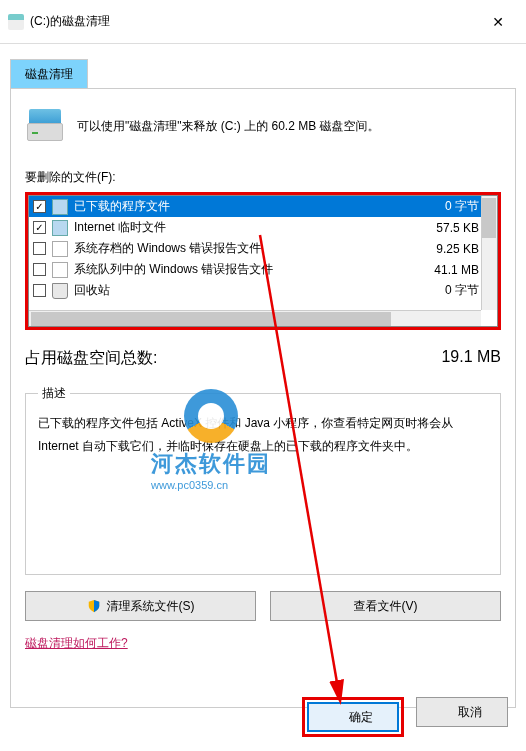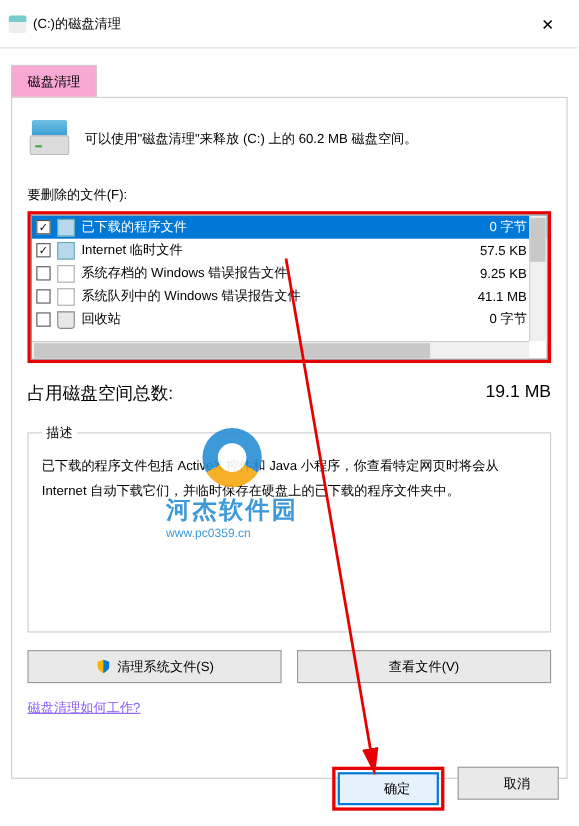--- a/index.html
+++ b/index.html
@@ -6,21 +6,21 @@
 body { background: #fff; width: 526px; height: 751px; position: relative; overflow: hidden; }
 
 .titlebar { height: 44px; display: flex; align-items: center; padding: 0 8px; border-bottom: 1px solid #ddd; font-size: 12px; }
 .titlebar-icon { width: 16px; height: 16px; margin-right: 6px; display: inline-block; background: linear-gradient(180deg,#7cc 0%,#7cc 40%,#eee 40%,#eee 100%); border-radius: 2px; }
 .titlebar-title { flex: 1; }
 .titlebar-close { width: 40px; height: 28px; display: flex; align-items: center; justify-content: center; font-size: 14px; cursor: pointer; }
 
 .client { padding: 8px 10px 10px 10px; }
 
 .tab-strip { display: flex; margin-top: 6px; }
-.tab { padding: 6px 14px; border: 1px solid #ccc; border-bottom: none; background: #f9a8d4; font-size: 12px; position: relative; top: 1px; }
+.tab { padding: 6px 14px; border: 1px solid #ccc; border-bottom: none; background: #7dd3fc; font-size: 12px; position: relative; top: 1px; }
 .tab-content { border: 1px solid #ccc; padding: 14px 14px 14px 14px; background: #fff; min-height: 620px; position: relative; }
 
 .info-row { display: flex; align-items: center; gap: 12px; margin: 6px 0 24px 0; }
 .drive-icon { width: 40px; height: 36px; position: relative; }
 .drive-icon .top { position: absolute; left: 4px; top: 0; width: 32px; height: 14px; background: linear-gradient(180deg,#6ec1e4,#3fa0d6); border-radius: 2px 2px 0 0; }
 .drive-icon .bot { position: absolute; left: 2px; top: 14px; width: 36px; height: 18px; background: #dcdcdc; border: 1px solid #bbb; border-radius: 2px; }
 .drive-icon .bot::after { content:""; position:absolute; left:4px; top:8px; width:6px; height:2px; background:#4a4; }
 .info-text { font-size: 12px; line-height: 1.6; }
 
 .section-label { font-size: 12px; margin-bottom: 6px; }
@@ -53,21 +53,21 @@
 .watermark .wm-line2 { font-size:11px; color:#2a8fd6; }
 
 fieldset.desc { border: 1px solid #ccc; padding: 10px 12px 16px 12px; font-size: 12px; height: 190px; }
 fieldset.desc legend { font-size: 12px; padding: 0 4px; }
 .desc-text { line-height: 1.9; }
 
 .bottom-buttons { display: flex; justify-content: space-between; margin-top: 16px; gap: 14px; }
 .btn { flex:1; height: 30px; border: 1px solid #999; background: #e9e9e9; font-size: 12px; display:flex; align-items:center; justify-content:center; gap:6px; cursor:pointer; }
 .shield { width:14px; height:14px; display:inline-block; }
 
-.help-link { color: #8b5cf6; font-size: 12px; text-decoration: underline; display:inline-block; margin-top: 14px; cursor:pointer; }
+.help-link { color: #be185d; font-size: 12px; text-decoration: underline; display:inline-block; margin-top: 14px; cursor:pointer; }
 
 .dialog-buttons { position:absolute; right: 18px; bottom: 14px; display:flex; gap: 12px; }
 .dlg-btn { width: 92px; height: 30px; border: 1px solid #999; background: #e9e9e9; font-size: 12px; display:flex; align-items:center; justify-content:center; cursor:pointer;padding-left:16px; }
 .ok-highlight { border: 3px solid #e60000; padding: 2px; }
 .ok-highlight .dlg-btn { border: 2px solid #0078d7; background:#e5f1fb; }
 
 .arrow-svg { position:absolute; left:0; top:0; pointer-events:none; }
 </style>
 </head>
 <body>

